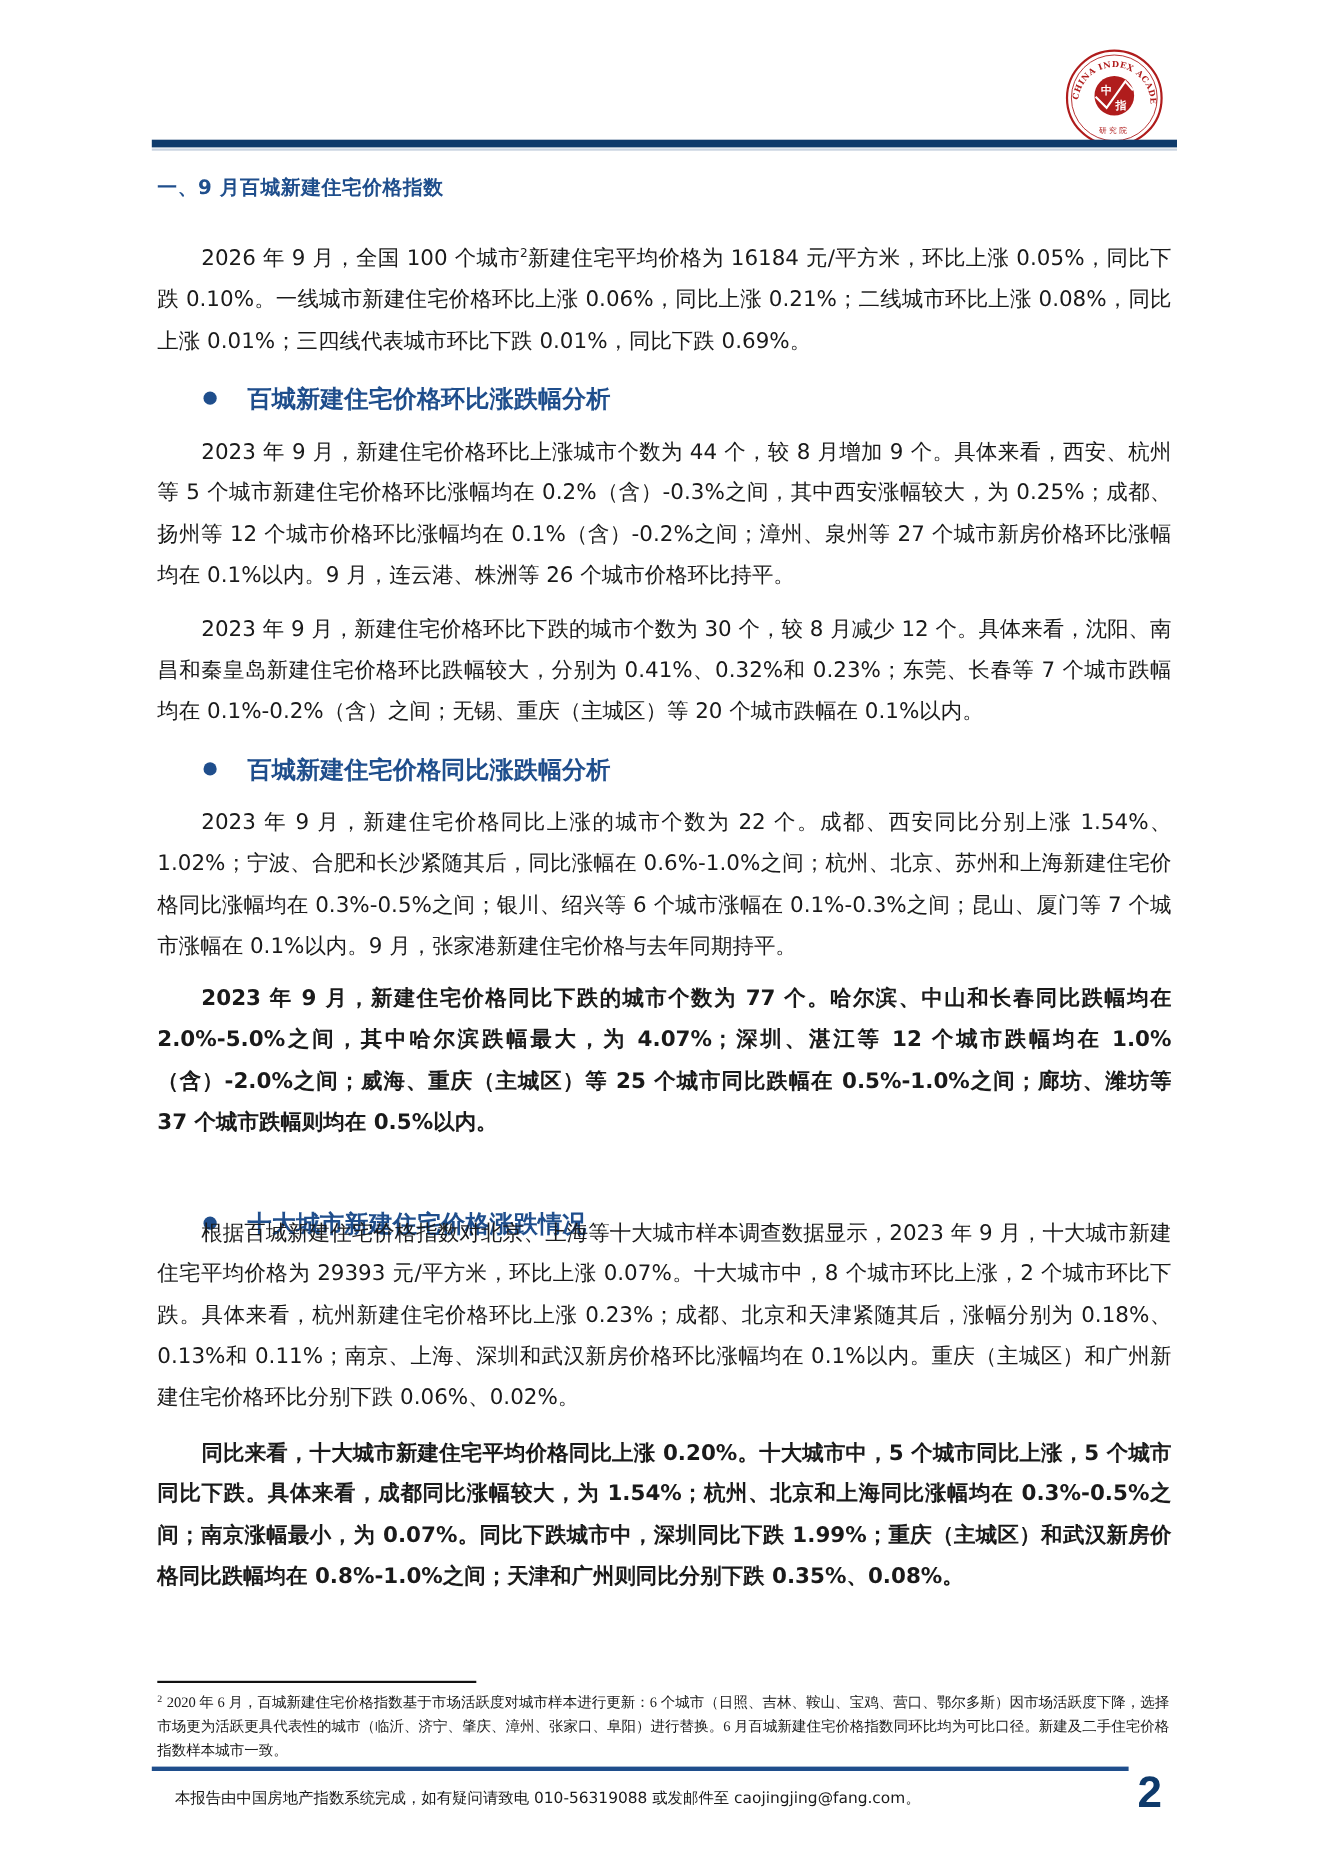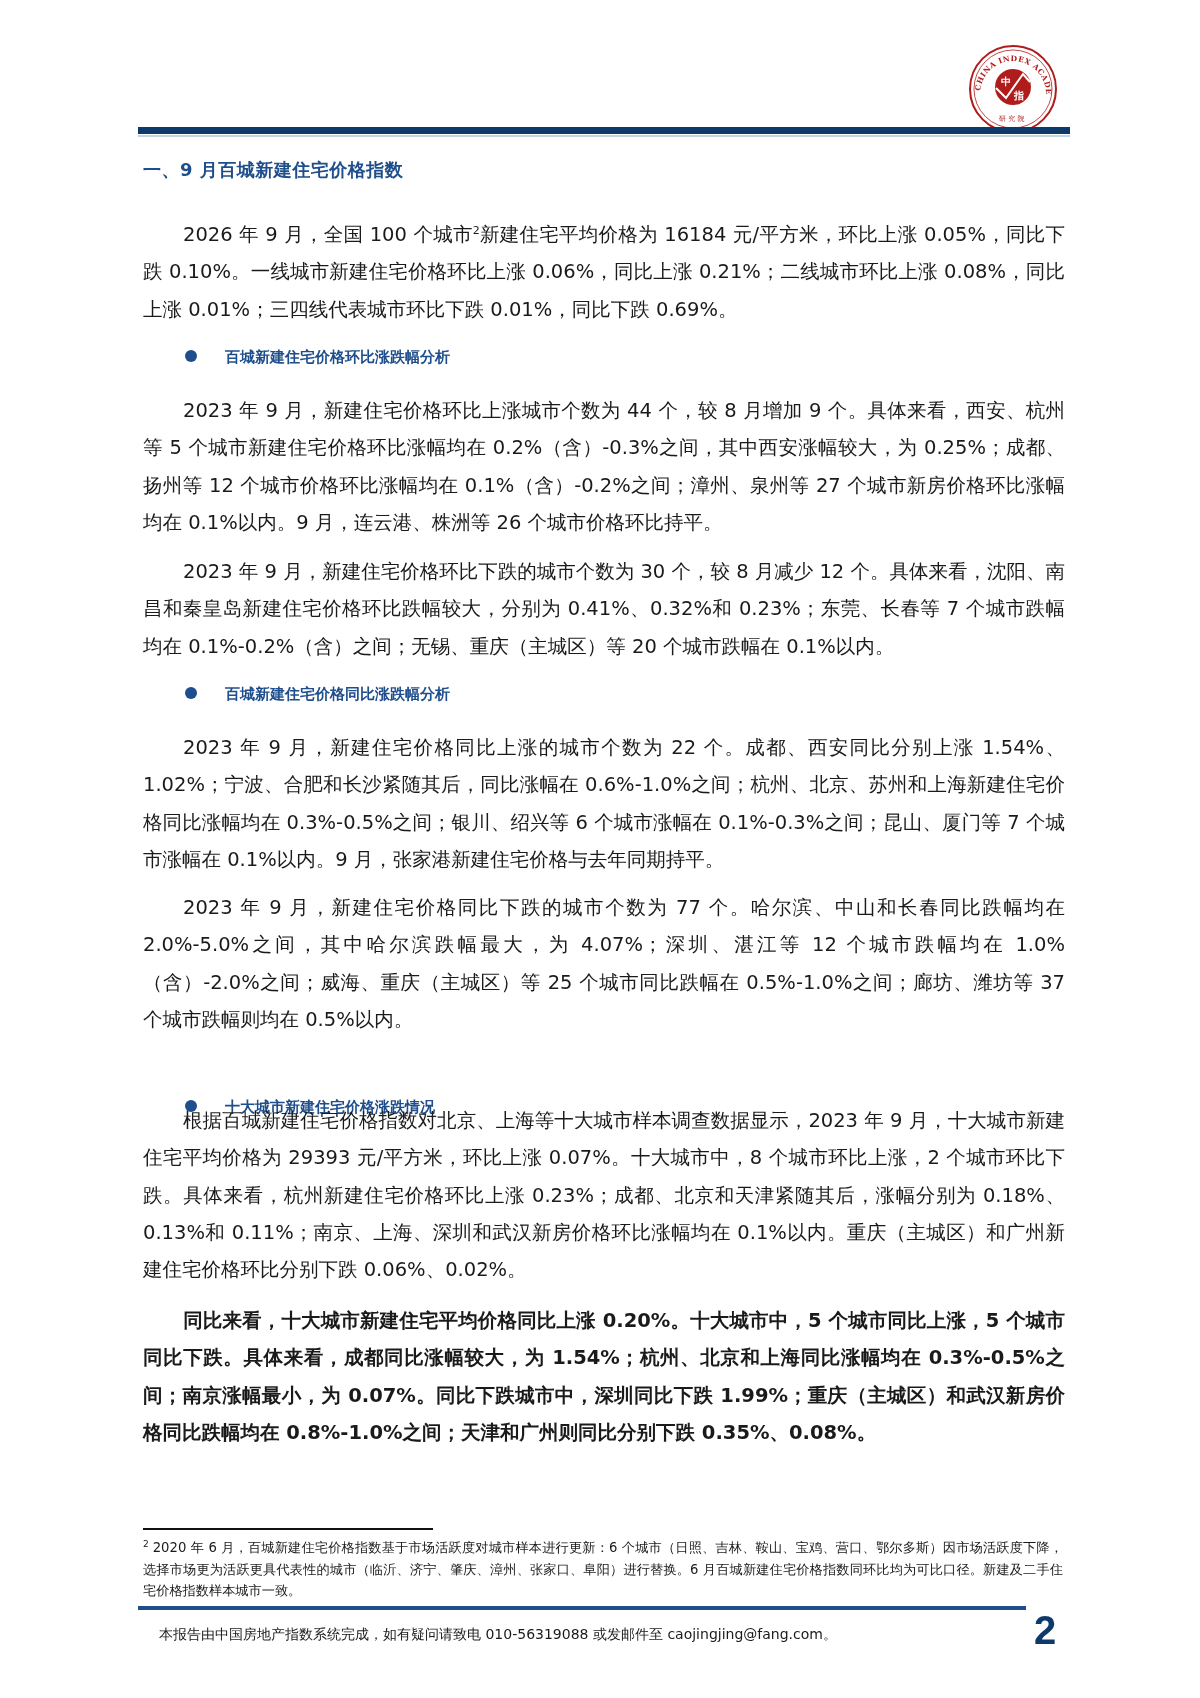--- a/index.html
+++ b/index.html
@@ -5,24 +5,24 @@
   html, body { margin: 0; padding: 0; background: #ffffff; }
   body { width: 1200px; height: 1698px; position: relative; overflow: hidden;
          font-family: "DejaVu Sans", "Liberation Sans", sans-serif; color: #1a1a1a; }
   .logo { position: absolute; left: 968px; top: 44px; width: 90px; height: 90px; }
   .top-rule { position: absolute; left: 138px; top: 127px; width: 932px; height: 7px; background: #0e3a6b; }
   .top-rule-thin { position: absolute; left: 138px; top: 135px; width: 932px; height: 2px; background: #c9d3e0; }
   .section-title { position: absolute; left: 143px; top: 158px; font-size: 18px; font-weight: bold; color: #1f4e8c; letter-spacing: 0.5px; white-space: nowrap; }
   .para { position: absolute; left: 143px; width: 922px; font-size: 19.5px; line-height: 37.3px; text-align: justify; text-align-last: left; color: #1a1a1a; }
   .para .indent { display: inline-block; width: 40px; }
   .para sup { font-size: 11px; vertical-align: super; line-height: 0; }
-  .bullet { position: absolute; left: 185px; font-size: 15px; font-weight: bold; color: #1f4e8c; white-space: nowrap; }
+  .bullet { position: absolute; left: 185px; font-size: 22px; font-weight: bold; color: #1f4e8c; white-space: nowrap; }
   .bullet .dot { display: inline-block; width: 12px; height: 12px; border-radius: 50%; background: #1f4e8c; margin-right: 28px; vertical-align: middle; position: relative; top: -2px; }
   .fn-rule { position: absolute; left: 143px; top: 1528px; width: 290px; height: 2px; background: #111; }
-  .footnote { position: absolute; left: 143px; top: 1537px; width: 920px; font-size: 13.2px; line-height: 21.6px; color: #1a1a1a; text-align: justify; text-align-last: left; }
+  .footnote { position: absolute; left: 143px; top: 1537px; width: 920px; font-size: 13.2px; line-height: 21.6px; color: #1a1a1a; text-align: justify; text-align-last: left; font-family: Liberation Serif, serif; }
   .footnote sup { font-size: 9px; vertical-align: super; line-height: 0; margin-right: 4px; }
   .bottom-rule { position: absolute; left: 138px; top: 1606px; width: 888px; height: 4px; background: #1f4e8c; }
   .footer-text { position: absolute; left: 143px; top: 1626px; font-size: 14px; color: #1a1a1a; white-space: nowrap; margin-left: 16px; }
   .page-num { position: absolute; left: 1034px; top: 1608px; font-size: 40px; font-weight: bold; color: #0e3a6b; font-family: "Liberation Sans", sans-serif; }
 </style>
 </head>
 <body>
 
 <div class="logo">
   <svg width="90" height="90" viewBox="0 0 90 90">
@@ -63,21 +63,21 @@
 </div>
 
 <div class="bullet" style="top:685px;">
   <span class="dot"></span><span>百城新建住宅价格同比涨跌幅分析</span>
 </div>
 
 <div class="para" style="top:729px;">
   <span class="indent"></span><span>2023 年 9 月，新建住宅价格同比上涨的城市个数为 22 个。成都、西安同比分别上涨 1.54%、1.02%；宁波、合肥和长沙紧随其后，同比涨幅在 0.6%-1.0%之间；杭州、北京、苏州和上海新建住宅价格同比涨幅均在 0.3%-0.5%之间；银川、绍兴等 6 个城市涨幅在 0.1%-0.3%之间；昆山、厦门等 7 个城市涨幅在 0.1%以内。9 月，张家港新建住宅价格与去年同期持平。</span>
 </div>
 
-<div class="para" style="top:889px;">
+<div class="para" style="top:889px;font-weight:bold;">
   <span class="indent"></span><span>2023 年 9 月，新建住宅价格同比下跌的城市个数为 77 个。哈尔滨、中山和长春同比跌幅均在 2.0%-5.0%之间，其中哈尔滨跌幅最大，为 4.07%；深圳、湛江等 12 个城市跌幅均在 1.0%（含）-2.0%之间；威海、重庆（主城区）等 25 个城市同比跌幅在 0.5%-1.0%之间；廊坊、潍坊等 37 个城市跌幅则均在 0.5%以内。</span>
 </div>
 
 <div class="bullet" style="top:1059px;margin-top:39px;">
   <span class="dot"></span><span>十大城市新建住宅价格涨跌情况</span>
 </div>
 
 <div class="para" style="top:1102px;">
   <span class="indent"></span><span>根据百城新建住宅价格指数对北京、上海等十大城市样本调查数据显示，2023 年 9 月，十大城市新建住宅平均价格为 29393 元/平方米，环比上涨 0.07%。十大城市中，8 个城市环比上涨，2 个城市环比下跌。具体来看，杭州新建住宅价格环比上涨 0.23%；成都、北京和天津紧随其后，涨幅分别为 0.18%、0.13%和 0.11%；南京、上海、深圳和武汉新房价格环比涨幅均在 0.1%以内。重庆（主城区）和广州新建住宅价格环比分别下跌 0.06%、0.02%。</span>
 </div>

